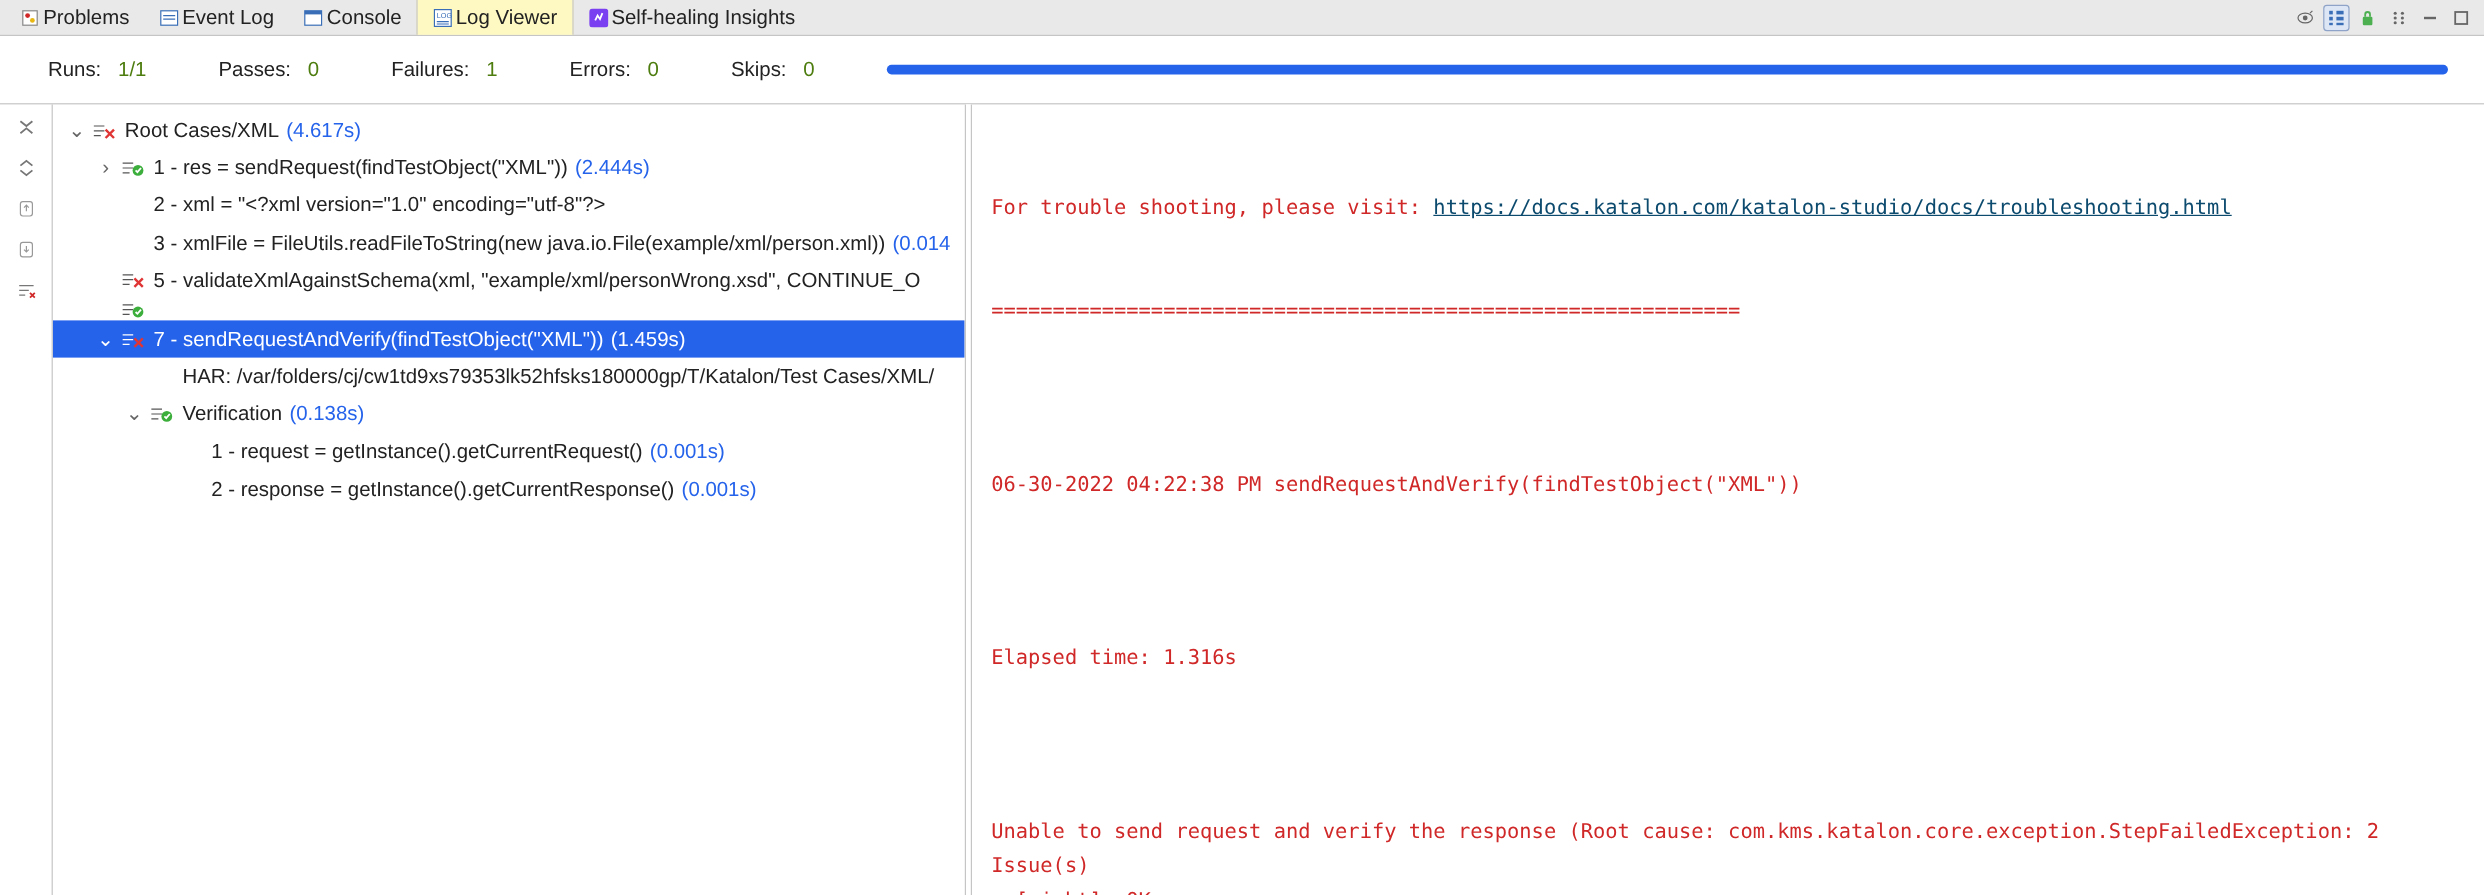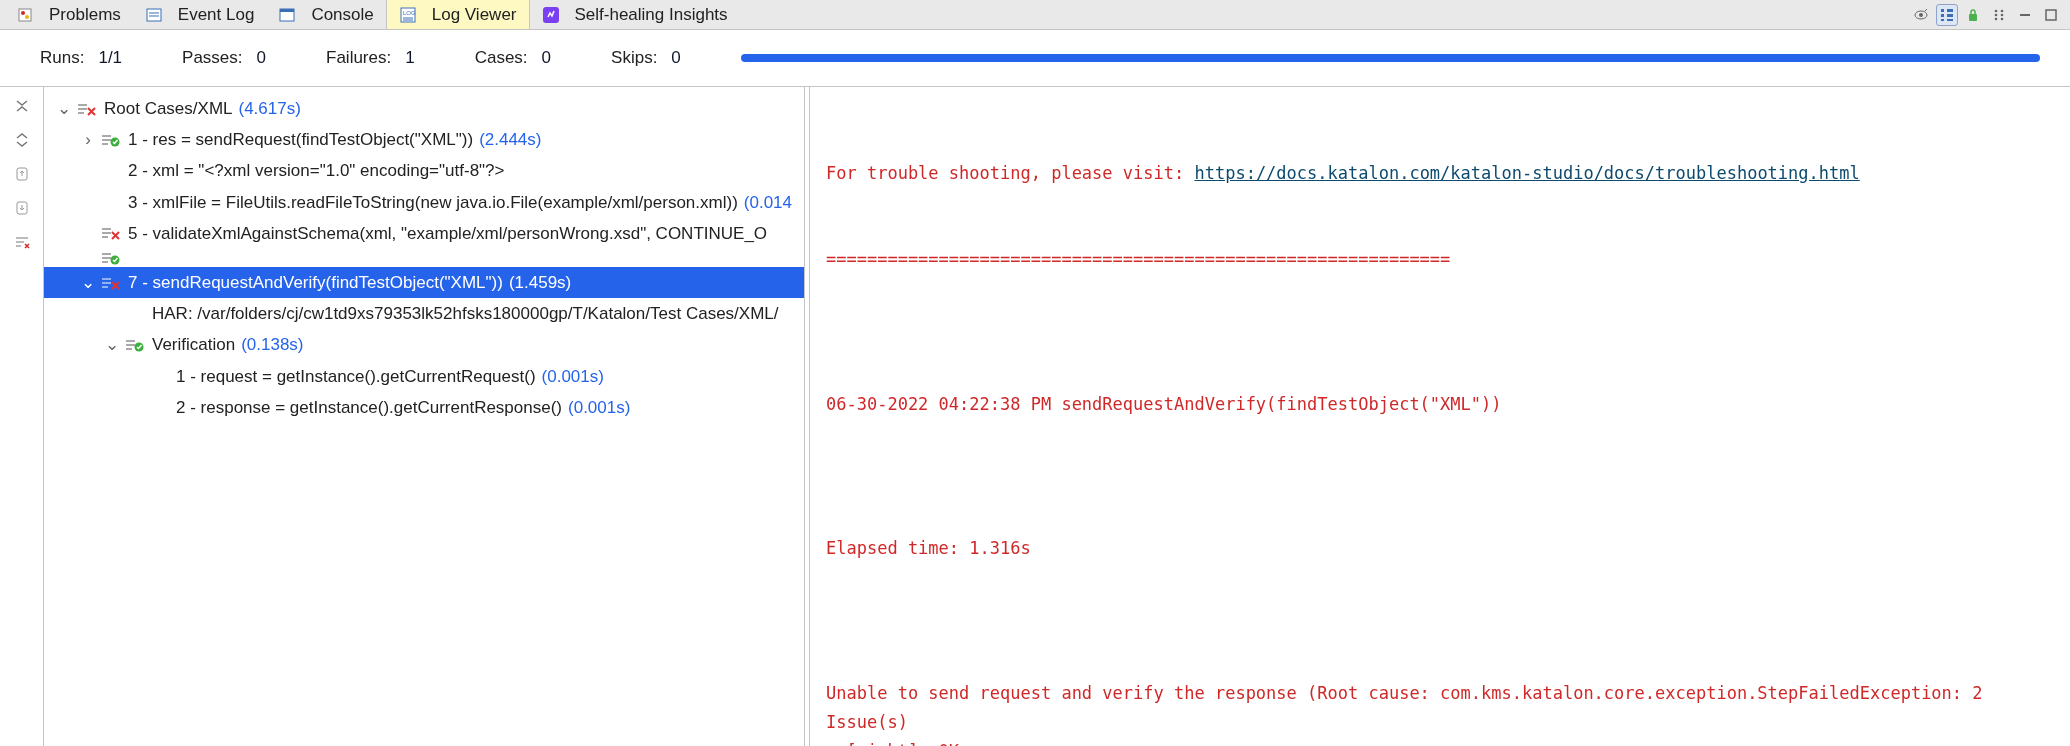--- a/index.html
+++ b/index.html
@@ -1,28 +1,28 @@
 <!DOCTYPE html>
 <html><head>
 <meta charset="utf-8">
 <style>
   html,body{margin:0;padding:0;font-family:-apple-system,Helvetica,Arial,sans-serif;font-size:17px;color:#222;background:#fff;}
   *{box-sizing:border-box;}
   .tab-bar{display:flex;align-items:center;background:#e9e9e9;border-bottom:1px solid #c5c5c5;height:30px;padding-left:4px;}
-  .tab{display:flex;align-items:center;gap:15px;padding:4px 12px;height:100%;color:#222;cursor:pointer;}
+  .tab{display:flex;align-items:center;gap:2px;padding:4px 12px;height:100%;color:#222;cursor:pointer;}
   .tab.active{background:#fef9c3;border-left:1px solid #c5c5c5;border-right:1px solid #c5c5c5;}
   .tab .ticon{width:18px;height:18px;display:inline-flex;align-items:center;justify-content:center;font-size:14px;}
   .tab-spacer{flex:1;}
   .tool-icons{display:flex;align-items:center;gap:4px;padding-right:8px;}
   .tool-icons .tbtn{width:22px;height:22px;display:flex;align-items:center;justify-content:center;border:1px solid transparent;border-radius:3px;cursor:pointer;}
   .tool-icons .tbtn.sel{border-color:#8ea3c7;background:#dce6f5;}
   .stats-row{display:flex;align-items:center;gap:60px;padding:18px 30px 18px 40px;border-bottom:1px solid #c5c5c5;}
   .stat{display:flex;gap:14px;align-items:center;}
   .stat .lab{color:#222;}
-  .stat .val{color:#0f172a;}
+  .stat .val{color:#4d7c0f;}
   .progress{flex:1;height:8px;background:#2563eb;border-radius:4px;min-width:300px;}
   .body{display:flex;height:calc(100% - 30px - 64px);}
   .gutter{width:44px;border-right:1px solid #c5c5c5;display:flex;flex-direction:column;align-items:center;padding-top:6px;gap:8px;}
   .gbtn{width:26px;height:26px;display:flex;align-items:center;justify-content:center;color:#666;border:1px solid transparent;border-radius:3px;cursor:pointer;}
   .tree{flex:0 0 760px;max-width:760px;overflow:hidden;padding-top:6px;}
   .row{display:flex;align-items:center;gap:6px;padding:2px 6px;white-space:nowrap;line-height:1.6;}
   .row.sel{background:#2563eb;color:#fff;}
   .row.sel .dur{color:#fff;}
   .row .indent0{width:0;} .row .indent1{width:24px;} .row .indent2{width:48px;} .row .indent3{width:72px;}
   .caret{width:16px;display:inline-flex;justify-content:center;color:#666;}
@@ -143,21 +143,21 @@
     </div>
   <div class="stat">
       <span class="lab">Passes:</span>
       <span class="val">0</span>
     </div>
   <div class="stat">
       <span class="lab">Failures:</span>
       <span class="val">1</span>
     </div>
   <div class="stat">
-      <span class="lab">Cases:</span>
+      <span class="lab">Errors:</span>
       <span class="val">0</span>
     </div>
   <div class="stat">
       <span class="lab">Skips:</span>
       <span class="val">0</span>
     </div>
   <div class="progress"></div>
 </div>
 
 <div class="body">

